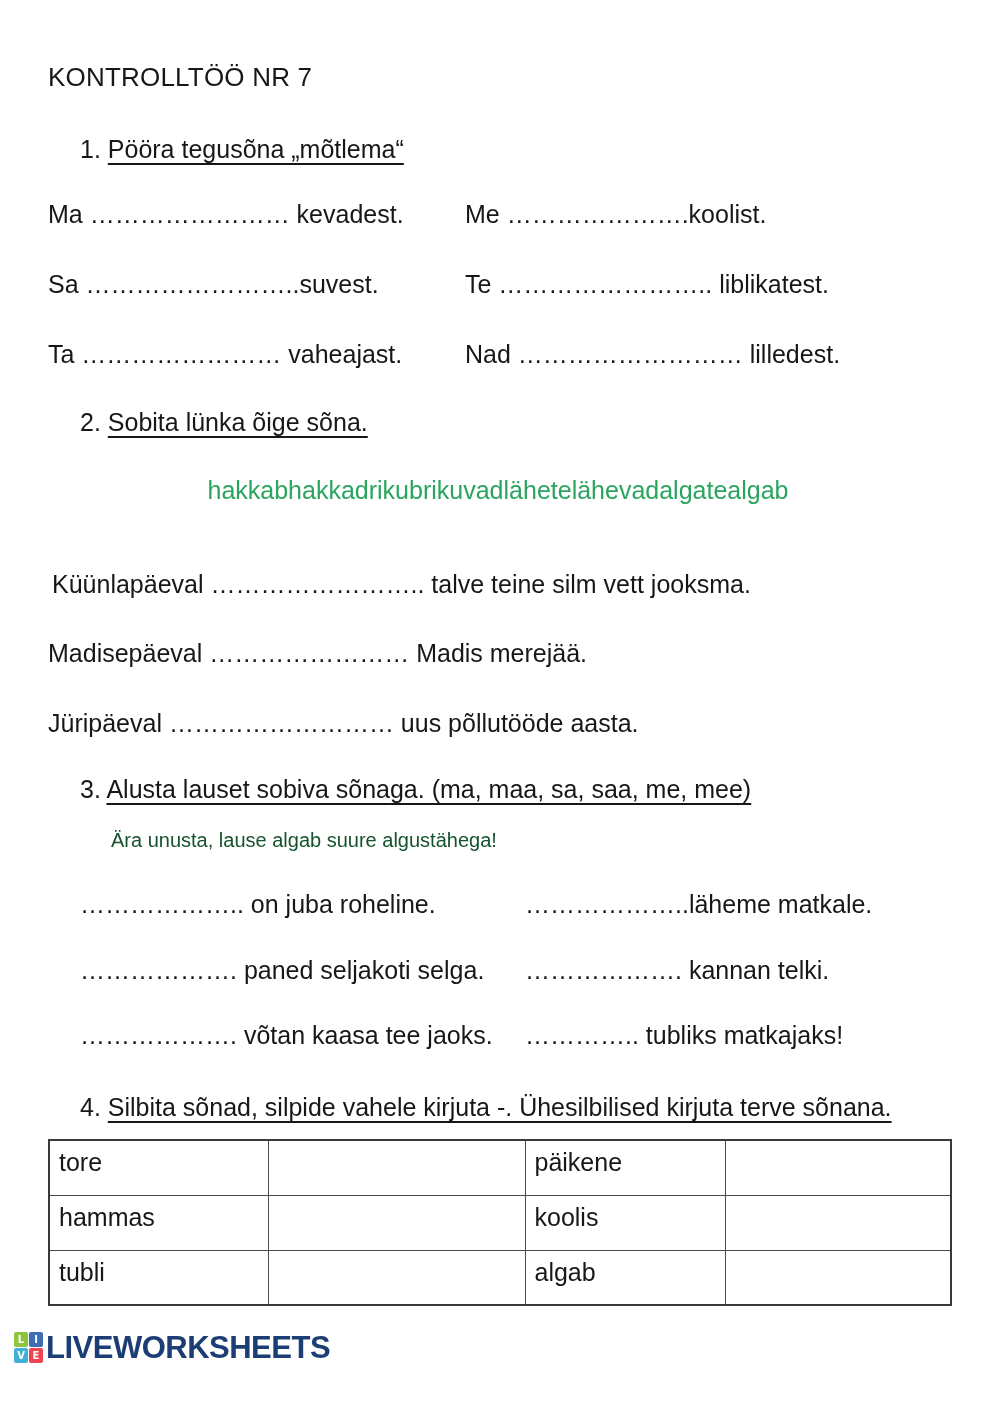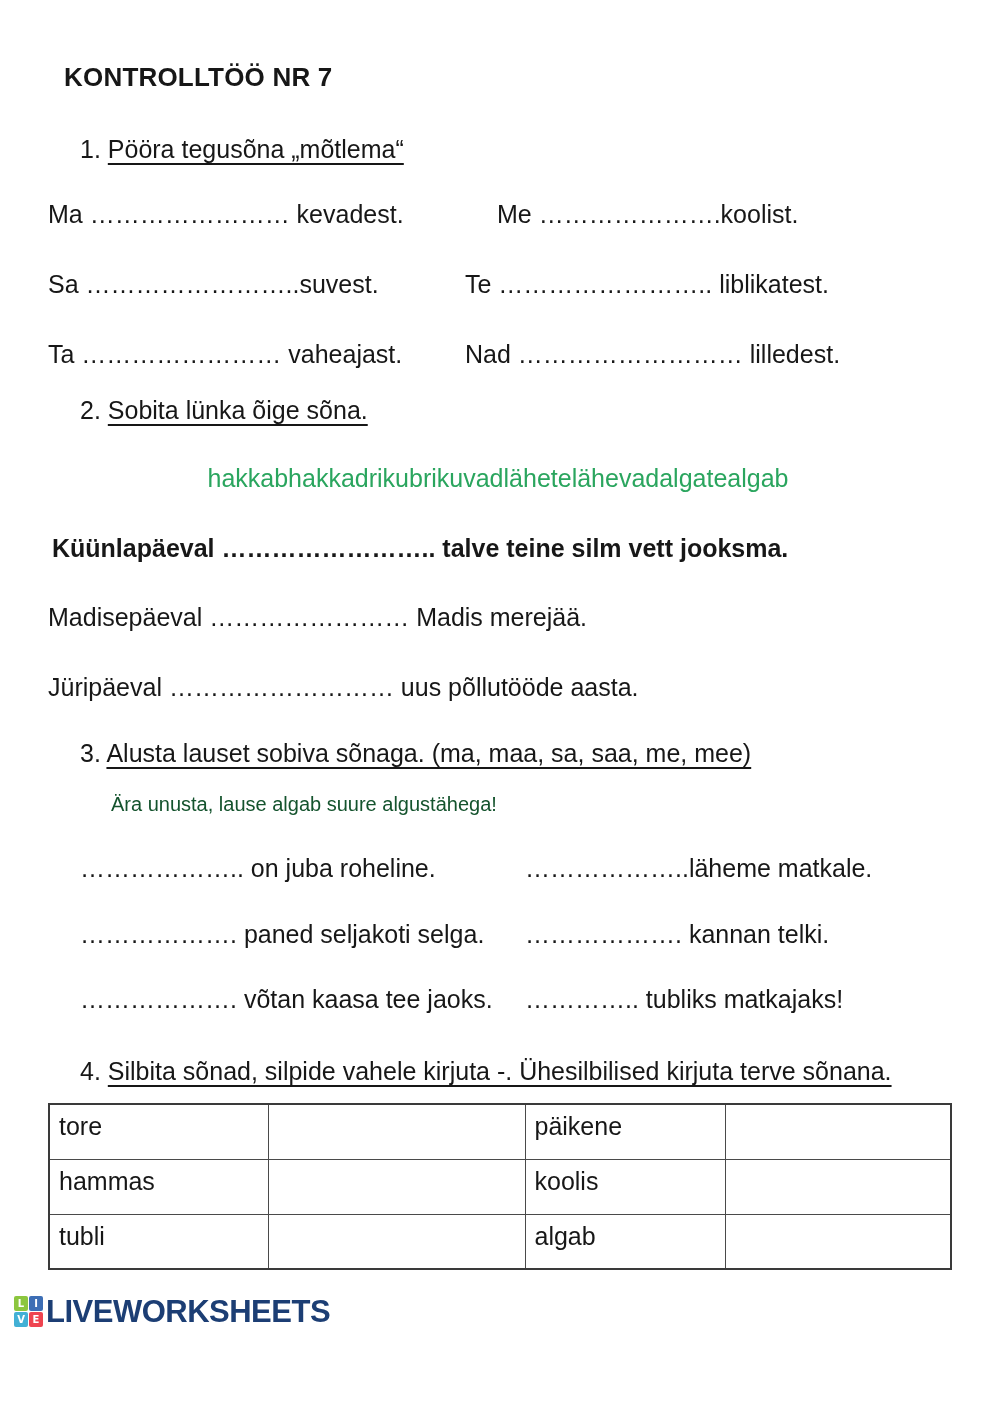--- a/index.html
+++ b/index.html
@@ -9,60 +9,59 @@
     height: 1413px;
     overflow: hidden;
     font-family: "Liberation Sans", sans-serif;
     color: #171717;
     padding-top: 63px;
   }
   .content { padding-left: 48px; padding-right: 40px; }
 
   .doc-title {
     font-size: 26px;
-    font-weight: bold;
+    font-weight: normal;
     line-height: 28px;
     letter-spacing: 0.2px;
-    margin-left: 16px;
   }
 
   .heading {
     font-size: 25px;
     line-height: 28px;
     margin-left: 32px;
     white-space: nowrap;
   }
   .heading .u {
     text-decoration: underline;
     text-decoration-thickness: 2px;
     text-underline-offset: 5px;
   }
   .h1 { margin-top: 44px; }
-  .h2 { margin-top: 28px; }
+  .h2 { margin-top: 40px; }
   .h3 { margin-top: 38px; }
   .h4 { margin-top: 44px; }
 
   .line { font-size: 25px; line-height: 28px; white-space: nowrap; }
 
   .two-col { display: grid; }
   .ex1-rows .two-col { grid-template-columns: 417px auto; }
-  .ex1-rows .two-col:nth-child(1) { margin-top: 37px; gap: 32px; }
+  .ex1-rows .two-col:nth-child(1) { margin-top: 37px; }
   .ex1-rows .two-col:nth-child(2) { margin-top: 42px; }
   .ex1-rows .two-col:nth-child(3) { margin-top: 42px; }
 
   .word-bank {
     margin-top: 40px;
     width: 900px;
     display: flex;
     justify-content: center;
     font-size: 25px;
     line-height: 28px;
   }
 
-  .ex2-sentences .line:nth-child(1) { margin-top: 42px; padding-left: 4px; font-weight: bold; }
+  .ex2-sentences .line:nth-child(1) { margin-top: 66px; padding-left: 4px; }
   .ex2-sentences .line:nth-child(2) { margin-top: 41px; }
   .ex2-sentences .line:nth-child(3) { margin-top: 42px; }
   .ex2-sentences .line:nth-child(4) { margin-top: 41px; font-weight: bold; }
 
   .note {
     margin-top: 25px;
     margin-left: 63px;
     font-size: 20px;
     line-height: 24px;
   }

